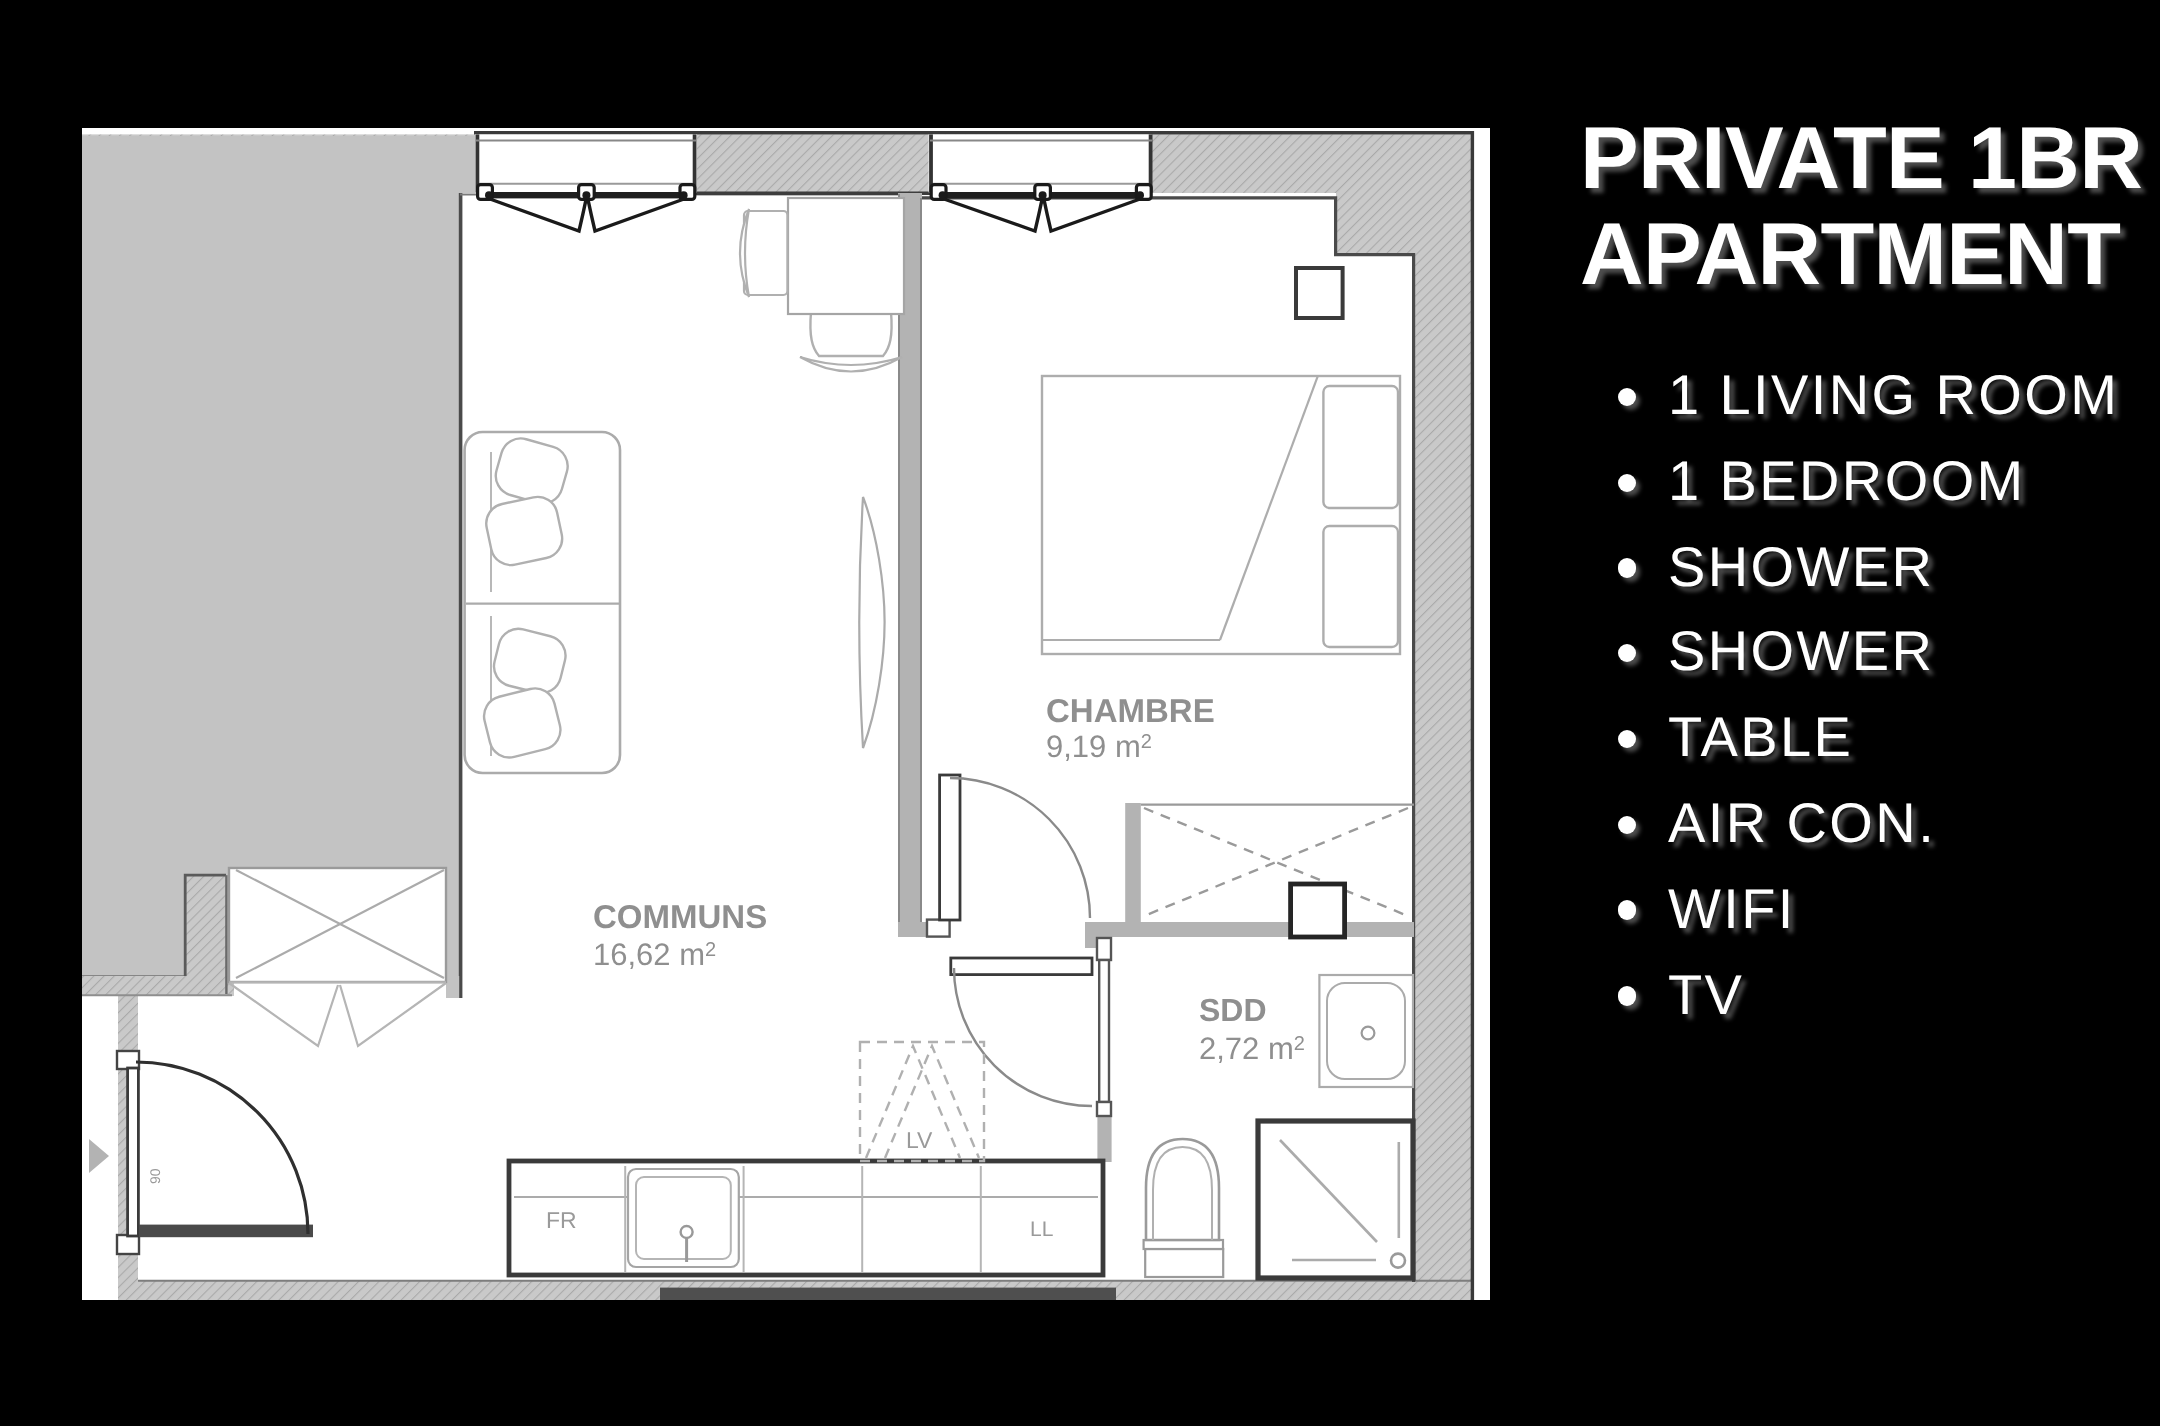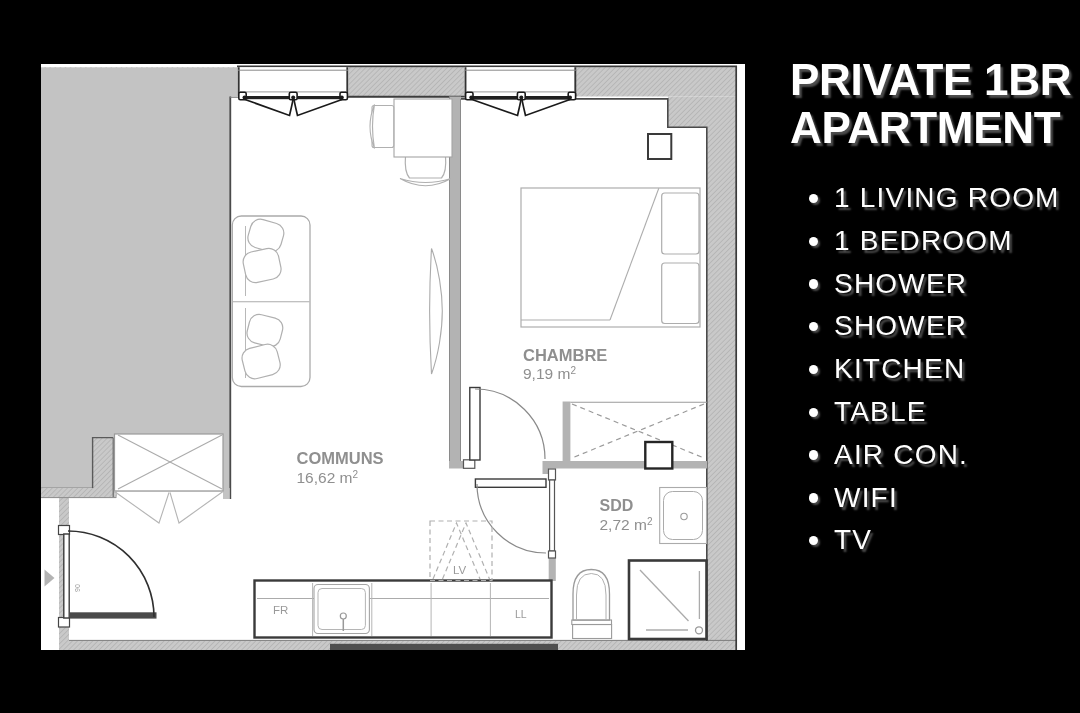--- a/index.html
+++ b/index.html
@@ -254,19 +254,18 @@
 </svg>
 
 <div id="panel">
   <h1>PRIVATE 1BR<br>APARTMENT</h1>
 
   <ul id="feats">
     <li>1 LIVING ROOM</li>
     <li>1 BEDROOM</li>
     <li>SHOWER</li>
     <li>SHOWER</li>
-    <li>KITCHEN</li>
     <li>TABLE</li>
     <li>AIR CON.</li>
     <li>WIFI</li>
     <li>TV</li>
   </ul>
 </div>
 
 </body></html>

